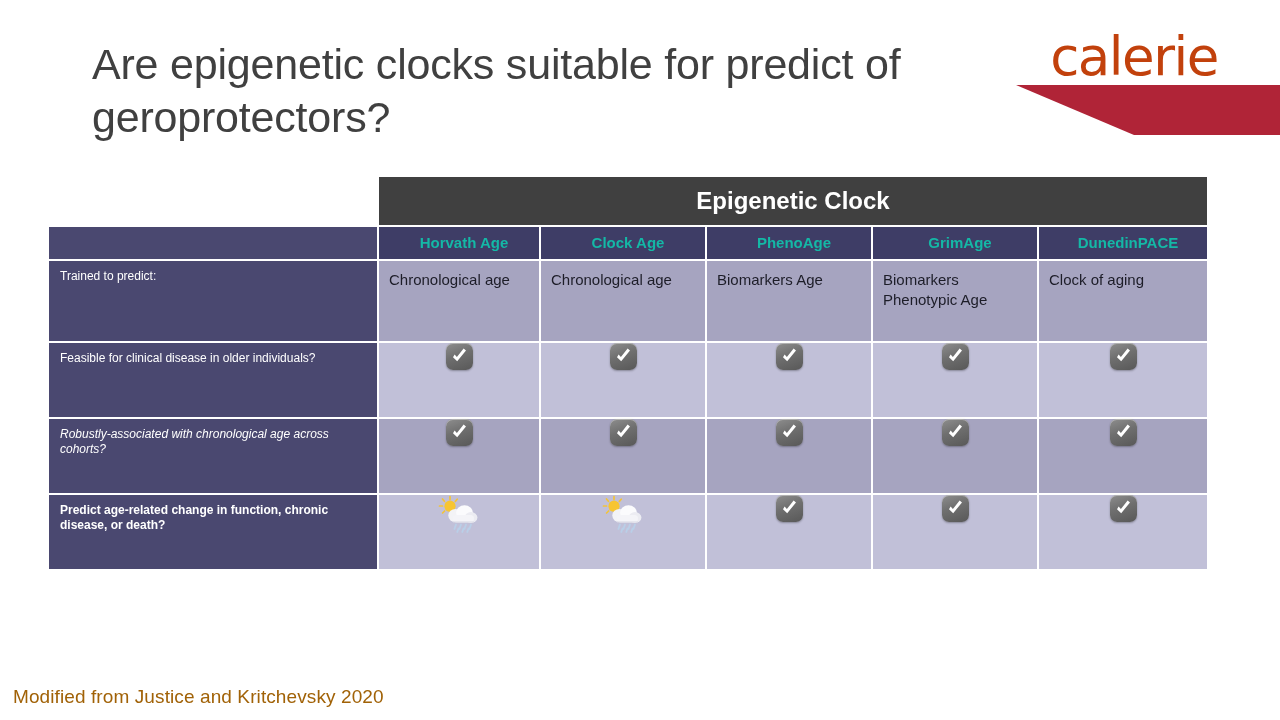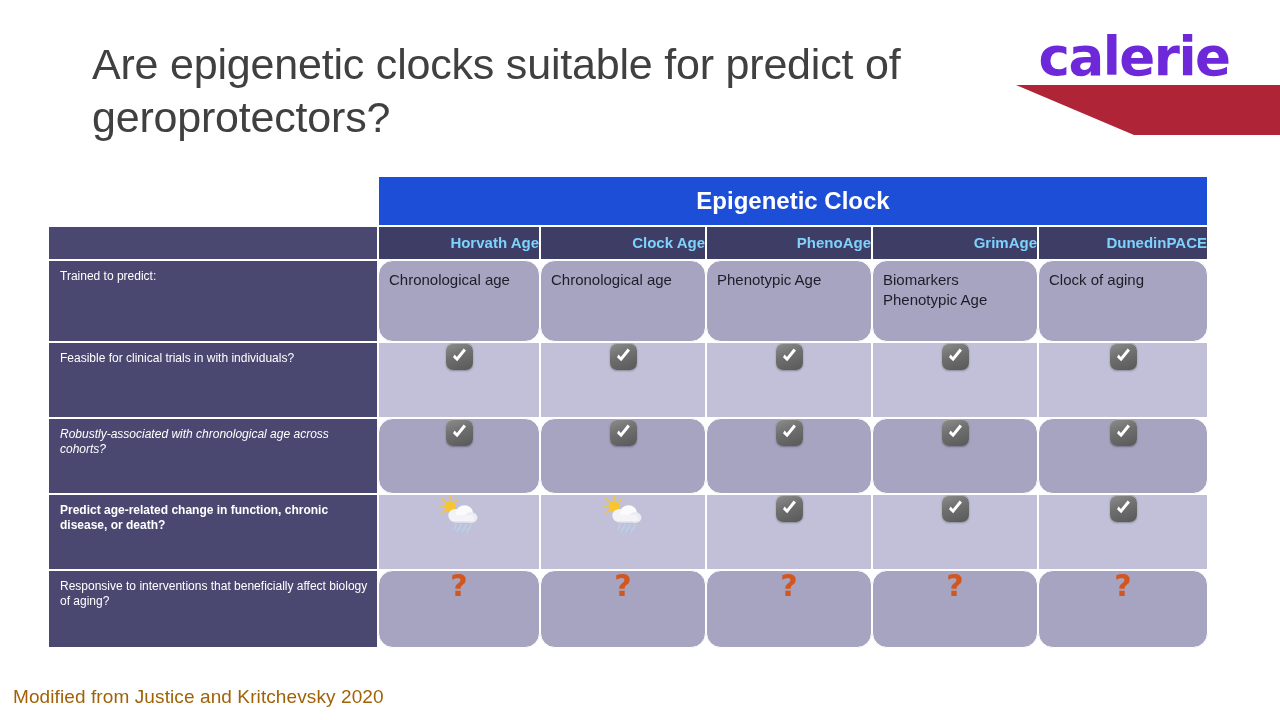--- a/index.html
+++ b/index.html
@@ -31,22 +31,22 @@
   
   #logo {
     position: absolute;
     right: 28px;
     top: 30px;
     width: 236px;
     text-align: center;
   }
   #logo-wordmark {
     font-size: 53px;
-    font-weight: bold;
-    color: #6d28d9;
+    font-weight: normal;
+    color: #c2410c;
     letter-spacing: -1.5px;
     line-height: 1;
     font-family: "DejaVu Sans", sans-serif;
   }
   #logo-triangle {
     width: 100%;
     height: 0;
     border-left: 118px solid transparent;
     border-right: 118px solid transparent;
     border-top: 50px solid #b02437;
@@ -69,42 +69,42 @@
   table.grid td, table.grid th {
     padding: 0;
     margin: 0;
     vertical-align: top;
   }
 
   .spacer-cell { background: transparent; border: none; }
 
   
   .super-head {
-    background: #1d4ed8;
+    background: #404040;
     color: #ffffff;
     font-size: 24px;
     font-weight: bold;
     text-align: center;
     height: 48px;
     line-height: 48px;
     border: 1px solid #ffffff;
   }
 
   
   .col-head {
     background: #3e3d66;
-    color: #7dd3fc;
+    color: #14b8a6;
     font-size: 15px;
     font-weight: bold;
     height: 32px;
     line-height: 32px;
     padding-left: 10px !important;
     border: 1px solid #ffffff;
     white-space: nowrap;
-    text-align: right;
+    text-align: center;
   }
   .corner-head {
     background: #4a4870;
     border: 1px solid #ffffff;
     height: 32px;
   }
 
   
   .row-label {
     background: #4a4870;
@@ -124,21 +124,21 @@
     line-height: 1.3;
     vertical-align: middle;
   }
   .cell.text {
     padding: 9px 10px 9px 10px !important;
     vertical-align: top;
   }
   .cell.center {
     text-align: center;
   }
-  .band-dark { background: #a6a4c0; border-radius: 15px; }
+  .band-dark { background: #a6a4c0; }
   .band-light { background: #c1c0d8; }
 
   
   .r1 { height: 62px; }
   .r2 { height: 58px; }
   .r3 { height: 58px; font-style: italic; }
   .r4 { height: 58px; font-weight: bold; }
   .r5 { height: 60px; }
 
   
@@ -217,26 +217,26 @@
           <td class="col-head">Horvath Age</td>
           <td class="col-head">Clock Age</td>
           <td class="col-head">PhenoAge</td>
           <td class="col-head">GrimAge</td>
           <td class="col-head">DunedinPACE</td>
         </tr>
         <tr class="r1">
           <td class="row-label r1">Trained to predict:</td>
           <td class="cell band-dark r1 text">Chronological age</td>
           <td class="cell band-dark r1 text">Chronological age</td>
-          <td class="cell band-dark r1 text">Phenotypic Age</td>
+          <td class="cell band-dark r1 text">Biomarkers Age</td>
           <td class="cell band-dark r1 text">Biomarkers Phenotypic Age</td>
           <td class="cell band-dark r1 text">Clock of aging</td>
         </tr>
         <tr class="r2">
-          <td class="row-label r2">Feasible for clinical trials in with individuals?</td>
+          <td class="row-label r2">Feasible for clinical disease in older individuals?</td>
           <td class="cell band-light r2 center"><span class="check-badge"><svg width="19" height="19" viewBox="0 0 19 19">
                 <path d="M3 10.2 L7.2 14.2 L16 3.4 L13.6 1.6 L6.9 9.9 L4.6 7.6 Z" fill="#ffffff"></path>
               </svg></span></td>
           <td class="cell band-light r2 center"><span class="check-badge"><svg width="19" height="19" viewBox="0 0 19 19">
                 <path d="M3 10.2 L7.2 14.2 L16 3.4 L13.6 1.6 L6.9 9.9 L4.6 7.6 Z" fill="#ffffff"></path>
               </svg></span></td>
           <td class="cell band-light r2 center"><span class="check-badge"><svg width="19" height="19" viewBox="0 0 19 19">
                 <path d="M3 10.2 L7.2 14.2 L16 3.4 L13.6 1.6 L6.9 9.9 L4.6 7.6 Z" fill="#ffffff"></path>
               </svg></span></td>
           <td class="cell band-light r2 center"><span class="check-badge"><svg width="19" height="19" viewBox="0 0 19 19">
@@ -321,25 +321,17 @@
           <td class="cell band-light r4 center"><span class="check-badge"><svg width="19" height="19" viewBox="0 0 19 19">
                 <path d="M3 10.2 L7.2 14.2 L16 3.4 L13.6 1.6 L6.9 9.9 L4.6 7.6 Z" fill="#ffffff"></path>
               </svg></span></td>
           <td class="cell band-light r4 center"><span class="check-badge"><svg width="19" height="19" viewBox="0 0 19 19">
                 <path d="M3 10.2 L7.2 14.2 L16 3.4 L13.6 1.6 L6.9 9.9 L4.6 7.6 Z" fill="#ffffff"></path>
               </svg></span></td>
           <td class="cell band-light r4 center"><span class="check-badge"><svg width="19" height="19" viewBox="0 0 19 19">
                 <path d="M3 10.2 L7.2 14.2 L16 3.4 L13.6 1.6 L6.9 9.9 L4.6 7.6 Z" fill="#ffffff"></path>
               </svg></span></td>
         </tr>
-        <tr class="r5">
-          <td class="row-label r5">Responsive to interventions that beneficially affect biology of aging?</td>
-          <td class="cell band-dark r5 center"><span class="qmark">?</span></td>
-          <td class="cell band-dark r5 center"><span class="qmark">?</span></td>
-          <td class="cell band-dark r5 center"><span class="qmark">?</span></td>
-          <td class="cell band-dark r5 center"><span class="qmark">?</span></td>
-          <td class="cell band-dark r5 center"><span class="qmark">?</span></td>
-        </tr>
       </tbody>
   </table>
 </div>
 
 <div id="footer-note">Modified from Justice and Kritchevsky 2020</div>
 
 </body></html>

